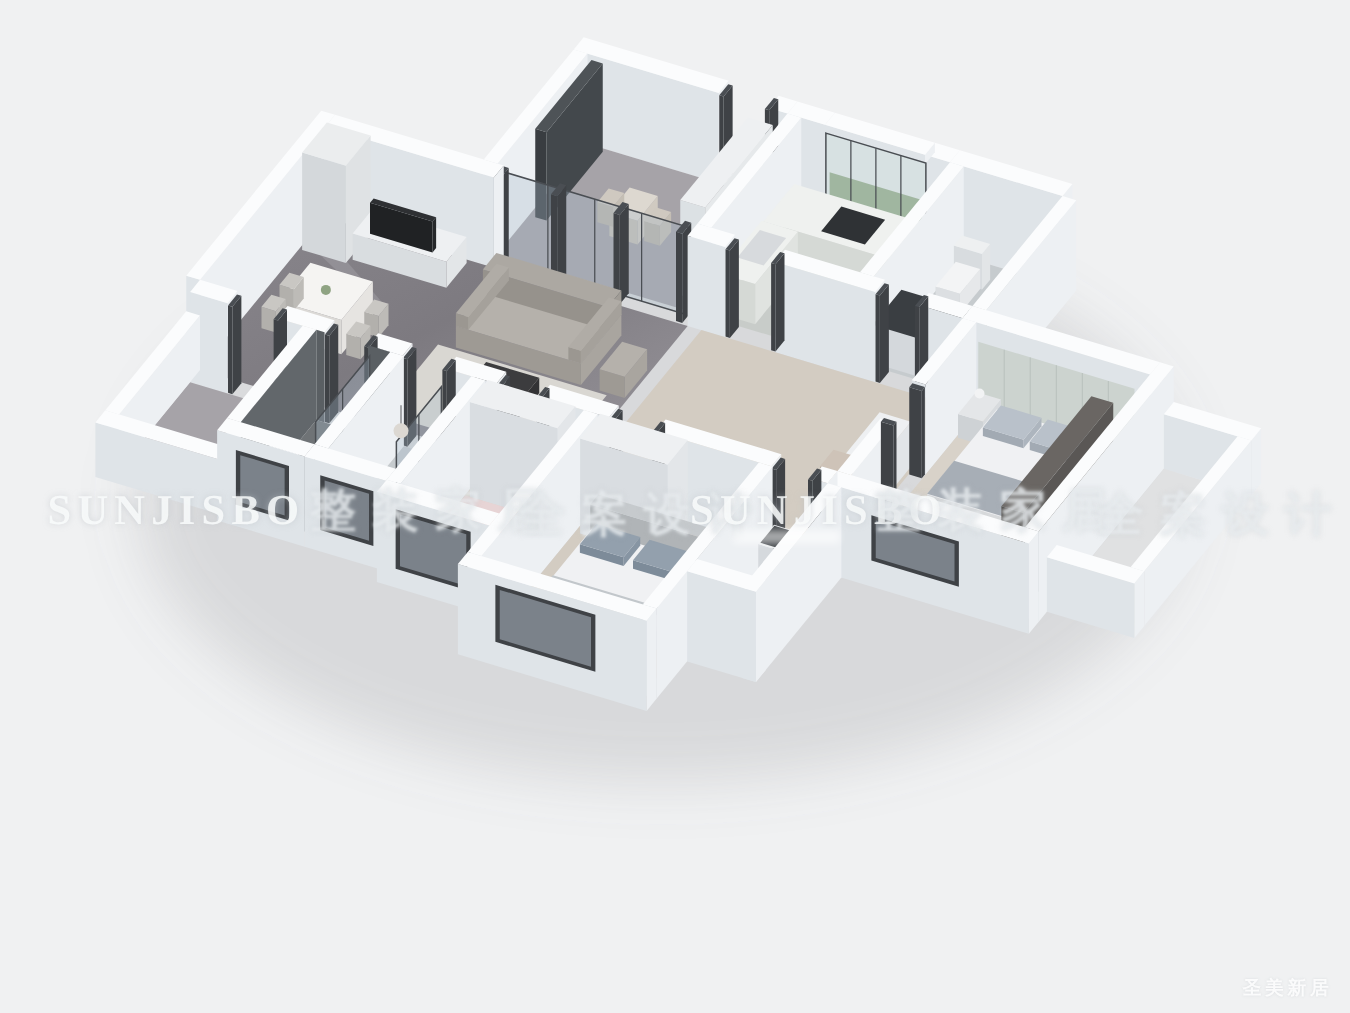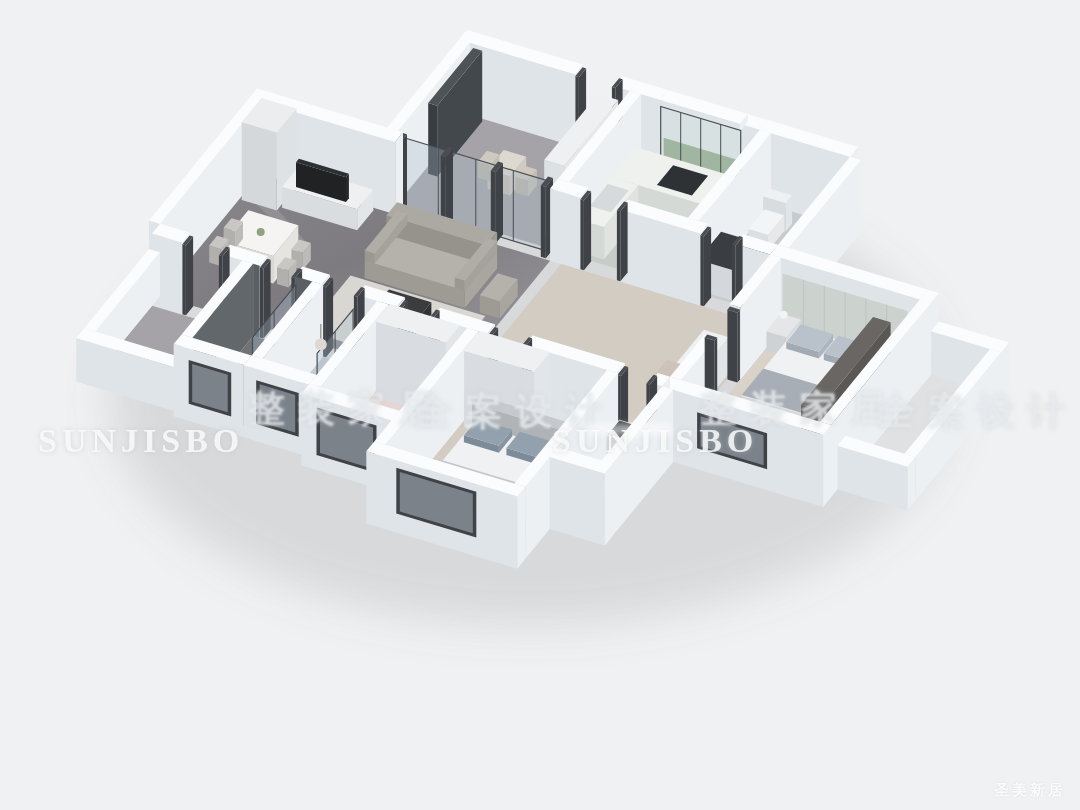--- a/index.html
+++ b/index.html
@@ -2,21 +2,21 @@
 <html><head>
 <meta charset="utf-8">
 <style>
   html,body{margin:0;padding:0;background:#f0f1f2;}
   #canvas{position:relative;width:1080px;height:810px;overflow:hidden;background:#f0f1f2;
           font-family:"Liberation Sans", sans-serif;}
   #scene{position:absolute;left:0;top:0;}
   .wm{position:absolute;white-space:nowrap;pointer-events:none;}
   .wm-brand{font-family:"Liberation Serif", serif;font-size:34px;letter-spacing:5px;
             color:rgba(249,251,252,0.85);text-shadow:0 0 5px rgba(185,191,196,0.55);
-            filter:blur(0.5px);font-weight:bold;margin-top:32px;}
+            filter:blur(0.5px);font-weight:bold;}
   .wm-cn{font-size:37px;letter-spacing:13px;font-weight:bold;color:rgba(233,237,240,0.75);
          text-shadow:0 0 4px rgba(190,196,200,0.5);filter:blur(1.1px);}
   .wm-sub{position:absolute;width:86px;height:11px;background:rgba(255,255,255,0.55);
           filter:blur(3px);border-radius:3px;}
   .wm-corner{position:absolute;right:14px;bottom:10px;font-size:15px;letter-spacing:3px;
              color:rgba(255,255,255,0.85);text-shadow:0 0 2px rgba(210,214,218,0.8);
              filter:blur(0.4px);font-weight:bold;}
 </style>
 </head>
 <body>

